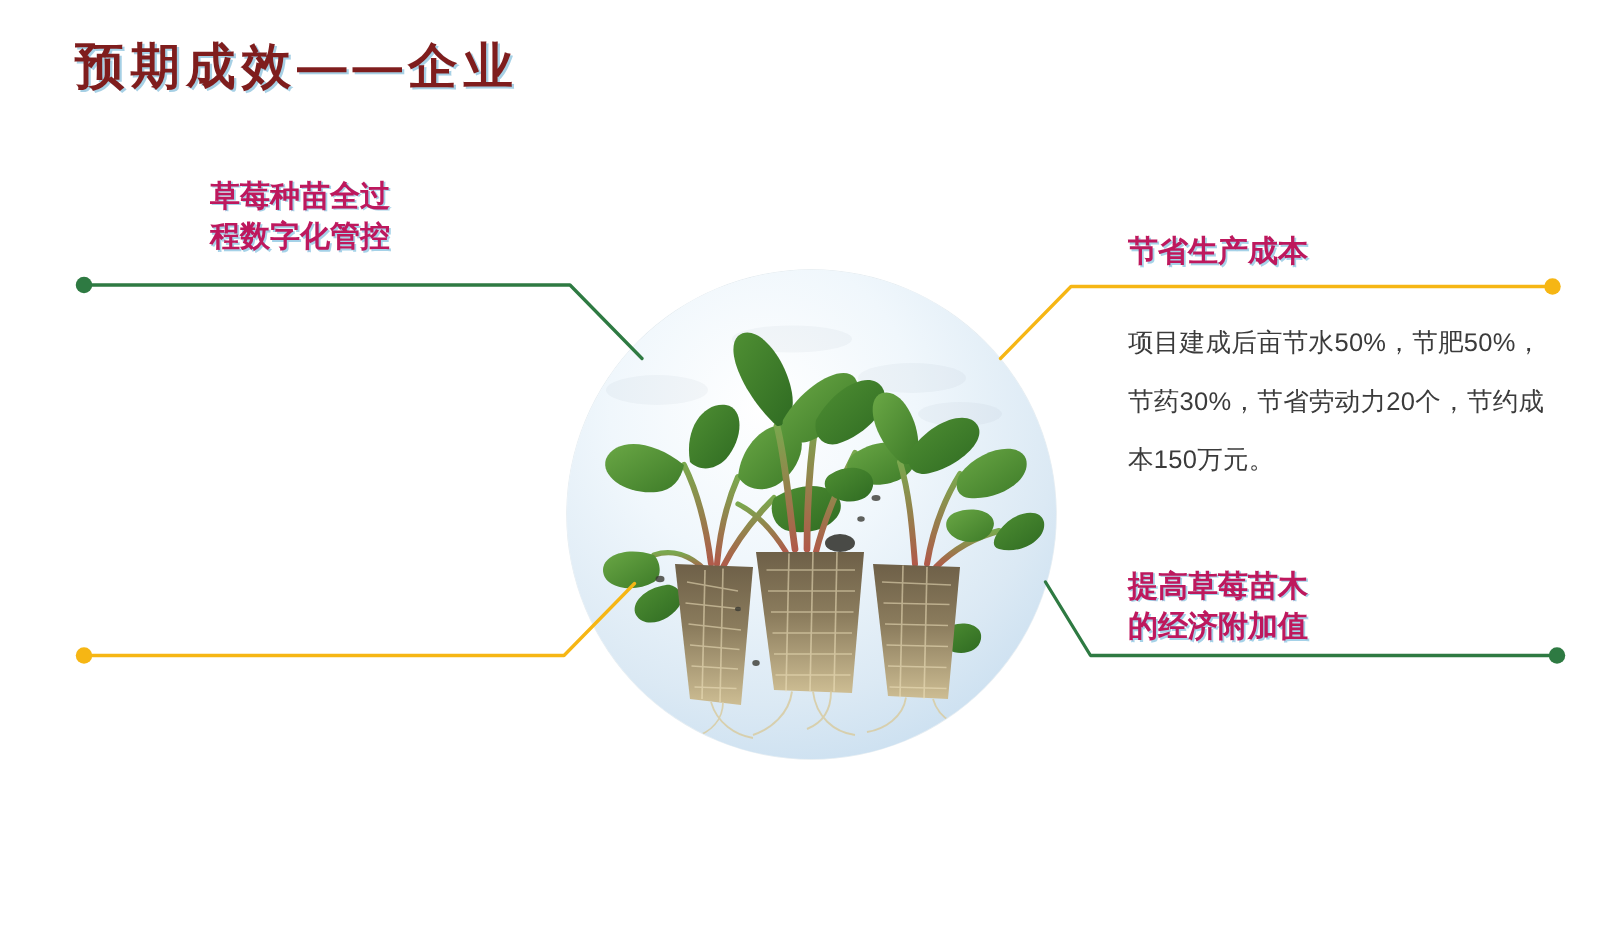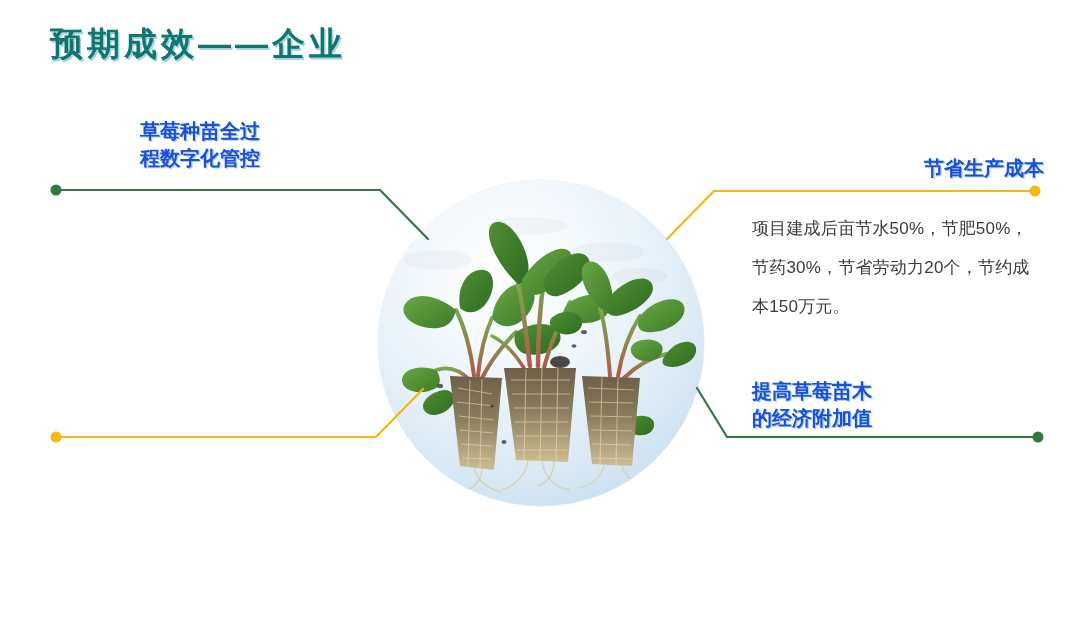--- a/index.html
+++ b/index.html
@@ -23,21 +23,21 @@
   }
 
   
   .slide-title {
     position: absolute;
     left: 50px;
     top: 22px;
     font-size: 33px;
     font-weight: bold;
     letter-spacing: 4px;
-    color: #0f766e;
+    color: #7f1d1d;
     text-shadow: 1.5px 1.5px 0 rgba(150, 200, 225, 0.85);
     white-space: nowrap;
   }
 
   
   .photo-circle {
     position: absolute;
     left: 378px;
     top: 180px;
     width: 326px;
@@ -56,21 +56,21 @@
     width: 1080px; height: 624px;
     pointer-events: none;
   }
 
   
   .block { position: absolute; }
 
   .block-heading {
     font-size: 20px;
     font-weight: bold;
-    color: #1d4ed8;
+    color: #be185d;
     line-height: 27px;
     text-shadow: 1.2px 1.2px 0 rgba(155, 205, 230, 0.9);
     white-space: pre-line;
   }
   .block-body {
     font-size: 17px;
     line-height: 39px;
     color: #3b3b3b;
     letter-spacing: 0.2px;
   }
@@ -79,21 +79,21 @@
   #block-lt { left: 50px; top: 118px; width: 300px; }
   #block-lt .block-heading { text-align: center; }
   #block-lt .block-body   { margin-top: 26px; width: 292px; }
 
   #block-lb { left: 50px; top: 385px; width: 300px; }
   #block-lb .block-heading { text-align: center; }
   #block-lb .block-body   { margin-top: 26px; width: 292px; }
 
   
   #block-rt { left: 752px; top: 155px; width: 292px; }
-  #block-rt .block-heading { text-align: right; }
+  #block-rt .block-heading { text-align: left; }
   #block-rt .block-body   { margin-top: 27px; width: 286px; }
 
   #block-rb { left: 752px; top: 378px; width: 292px; }
   #block-rb .block-heading { text-align: left; }
   #block-rb .block-body   { margin-top: 27px; width: 288px; }
 </style>
 </head>
 <body>
 
 <div id="slide">

